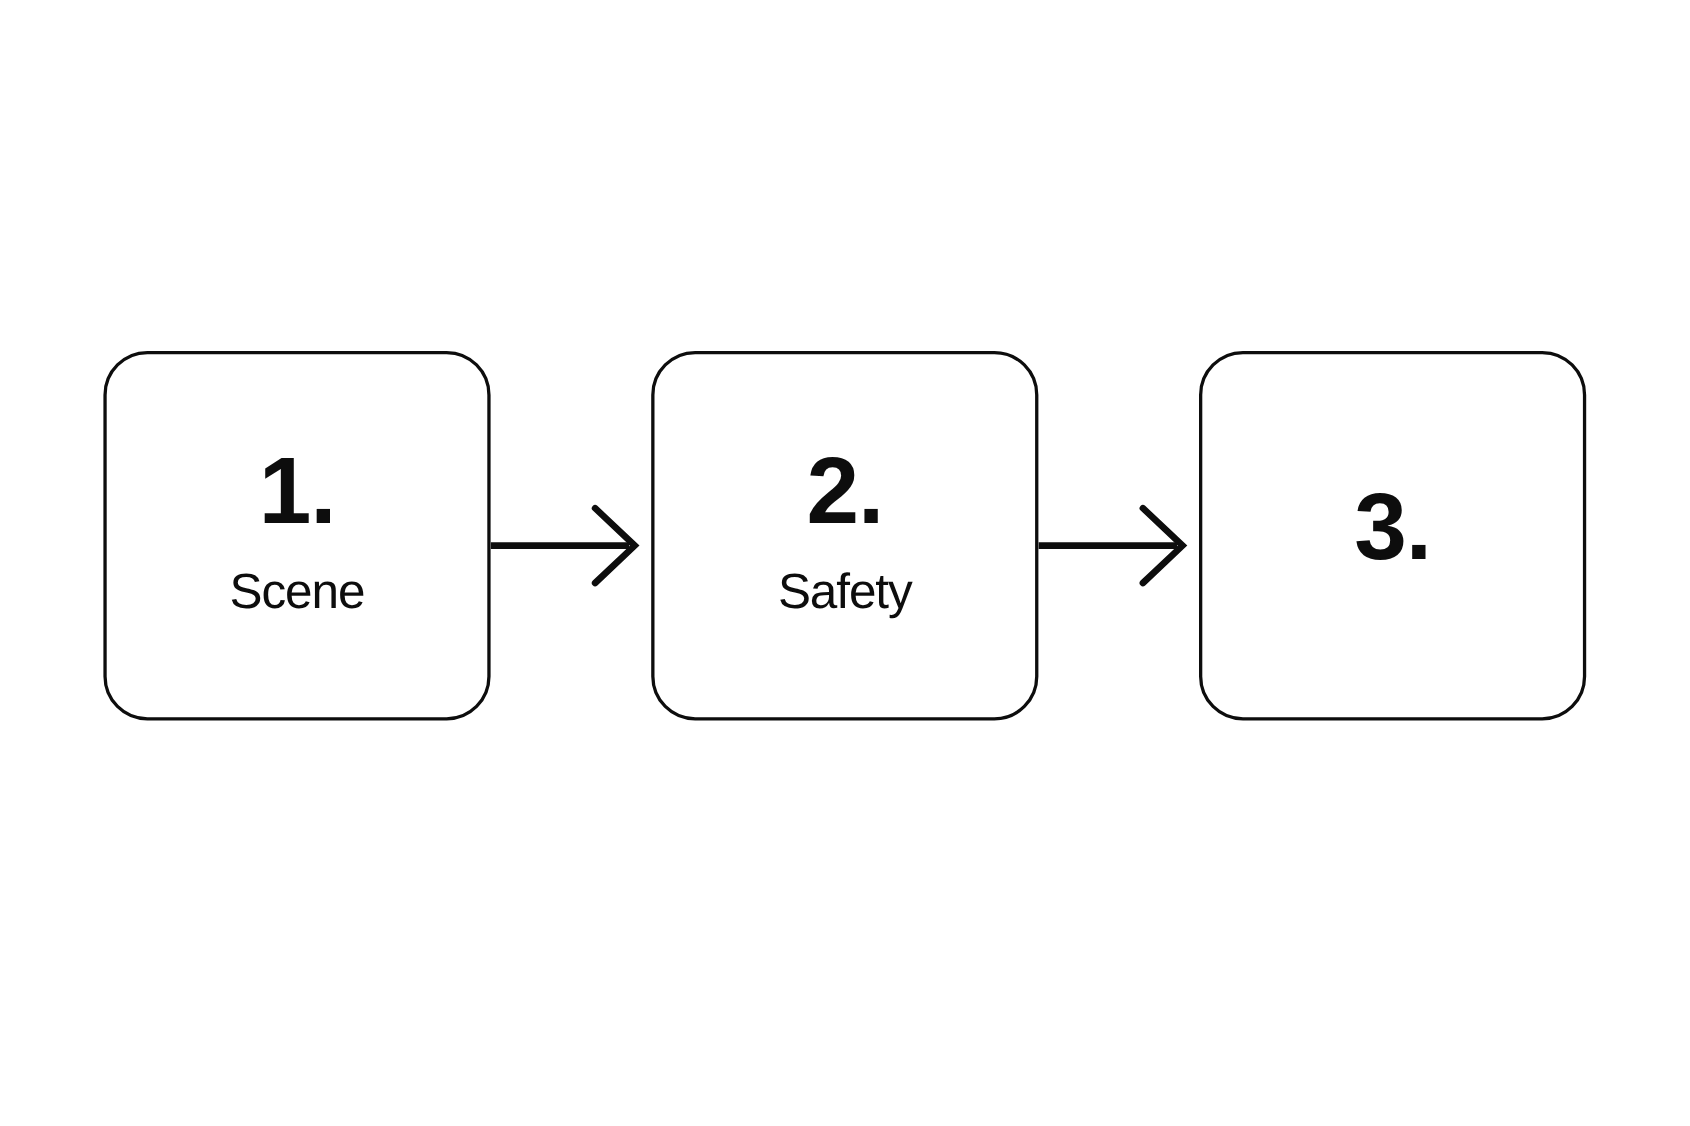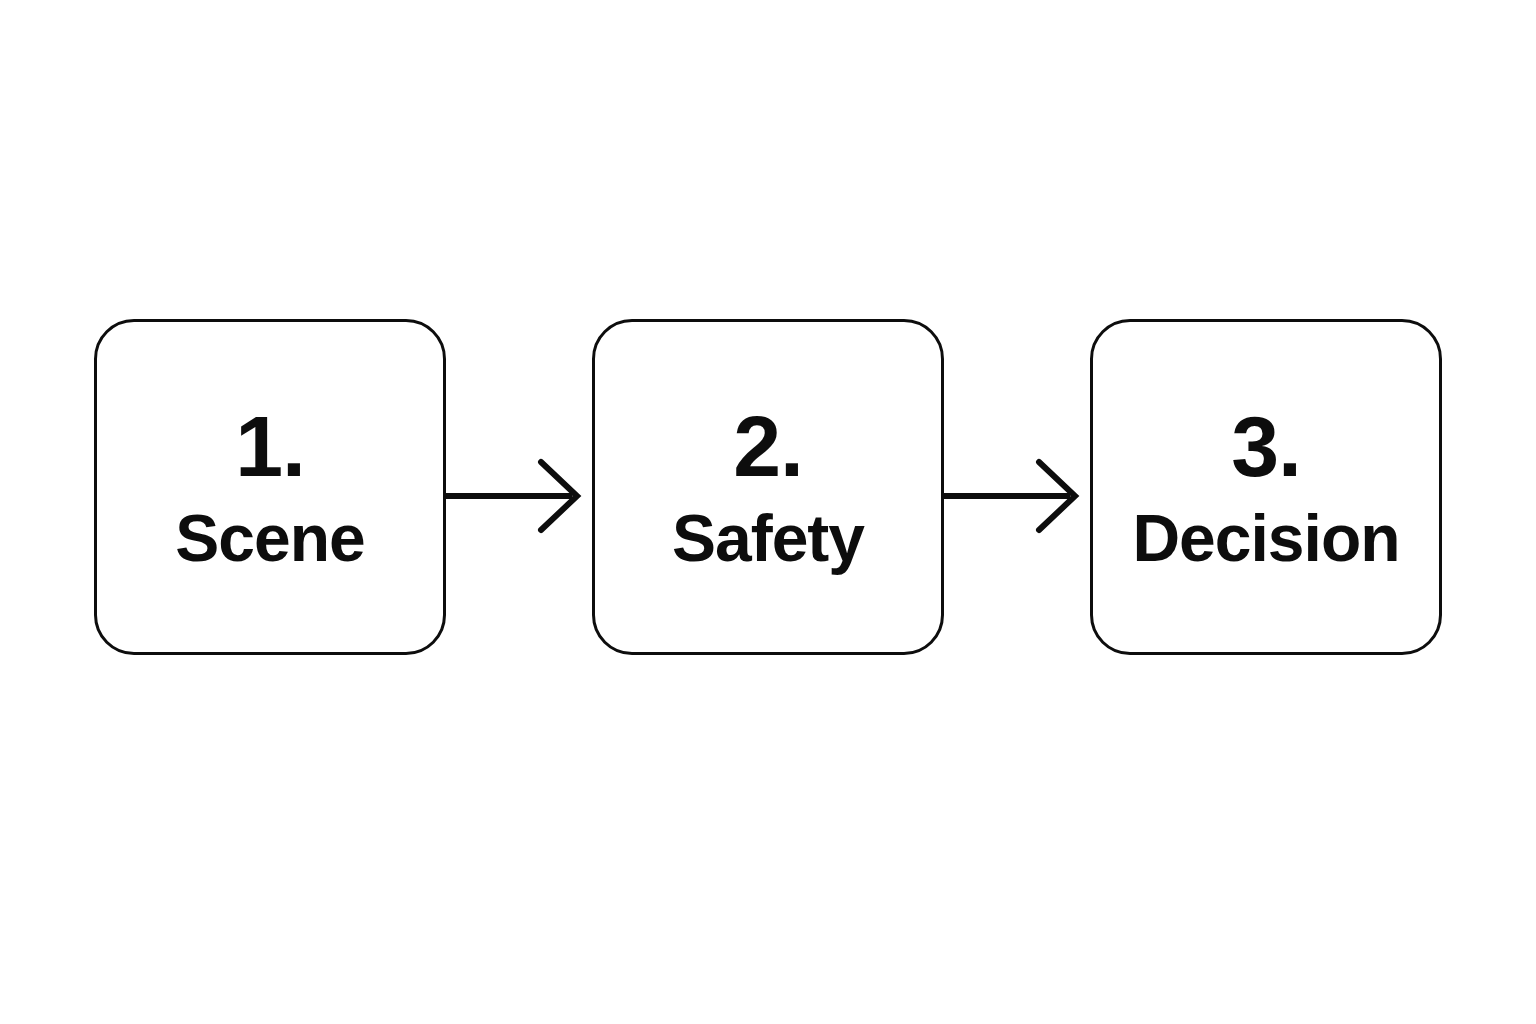--- a/index.html
+++ b/index.html
@@ -42,22 +42,22 @@
   }
   .step-number {
     font-size: 86px;
     font-weight: 700;
     color: #0d0d0d;
     line-height: 1.0;
     letter-spacing: -1px;
     margin-bottom: 16px;
   }
   .step-label {
-    font-size: 66px;
-    font-weight: 700;
+    font-size: 45px;
+    font-weight: 400;
     color: #0d0d0d;
     line-height: 66px;
     letter-spacing: -1px;
   }
   .arrow-gap {
     width: 146px;
     display: flex;
     align-items: center;
     justify-content: center;
   }
@@ -96,18 +96,17 @@
     <div class="arrow-gap">
       <svg class="arrow-svg" width="146" height="120" viewBox="0 0 146 120" aria-hidden="true">
         <line x1="0" y1="60" x2="126" y2="60" stroke="#0d0d0d" stroke-width="6"></line>
         <polyline points="95,26 131,60 95,94" fill="none" stroke="#0d0d0d" stroke-width="6" stroke-linecap="round" stroke-linejoin="miter"></polyline>
       </svg>
     </div>
 
     <div class="step-box">
       <div class="step-number">3.</div>
       <div class="step-label">
-        <div>Decision</div>
       </div>
     </div>
 
   </div>
 </div>
 
 </body></html>

